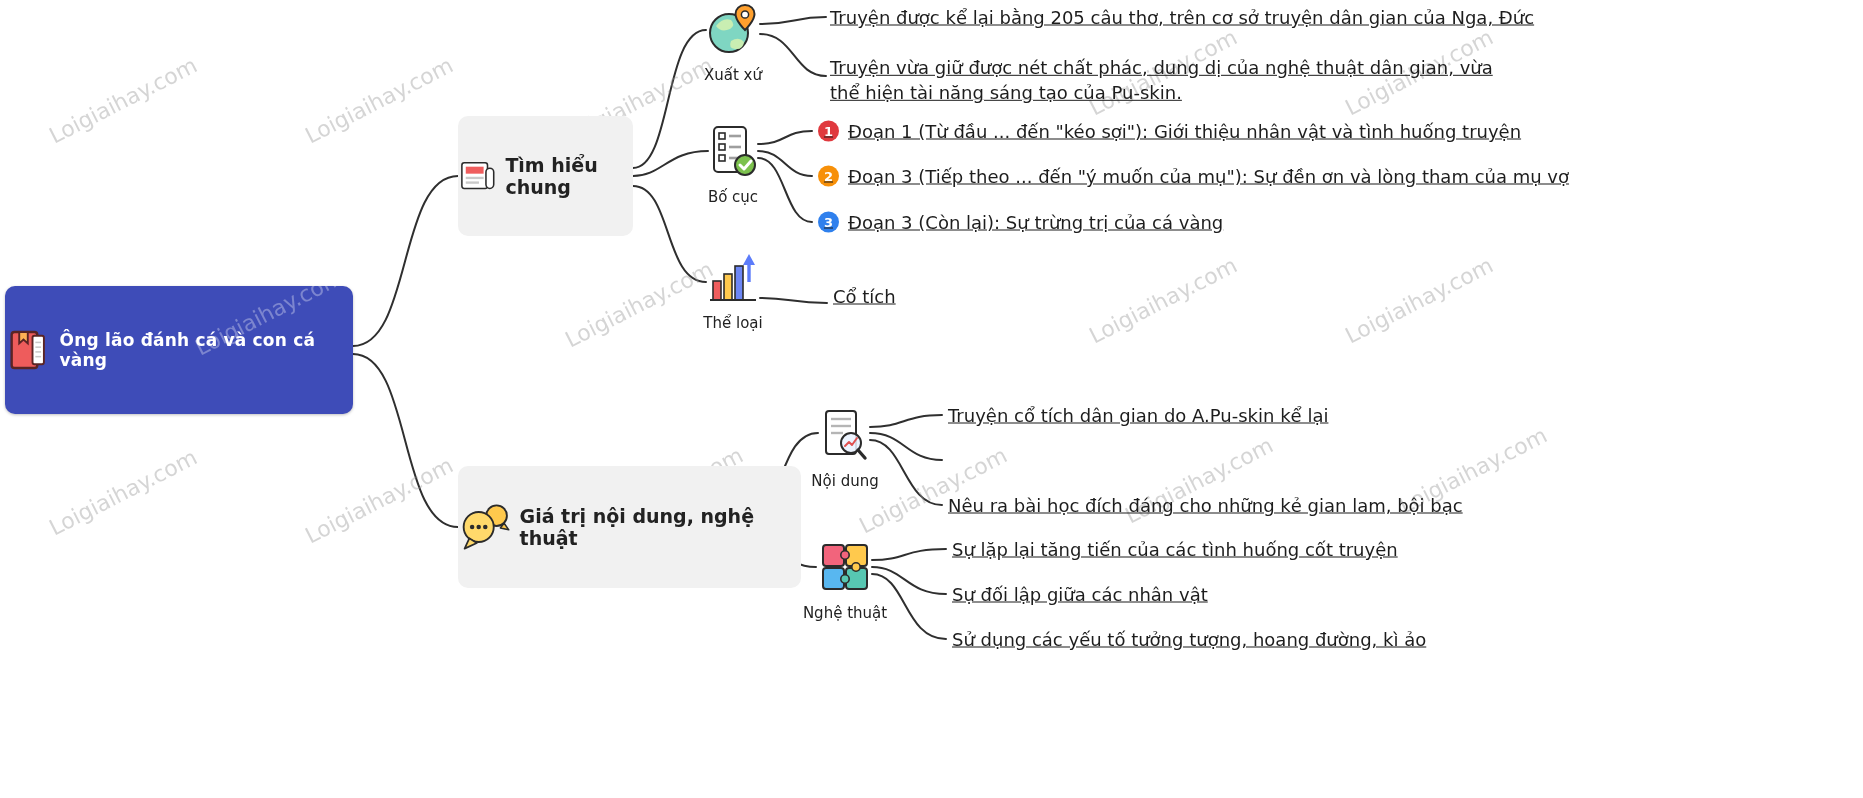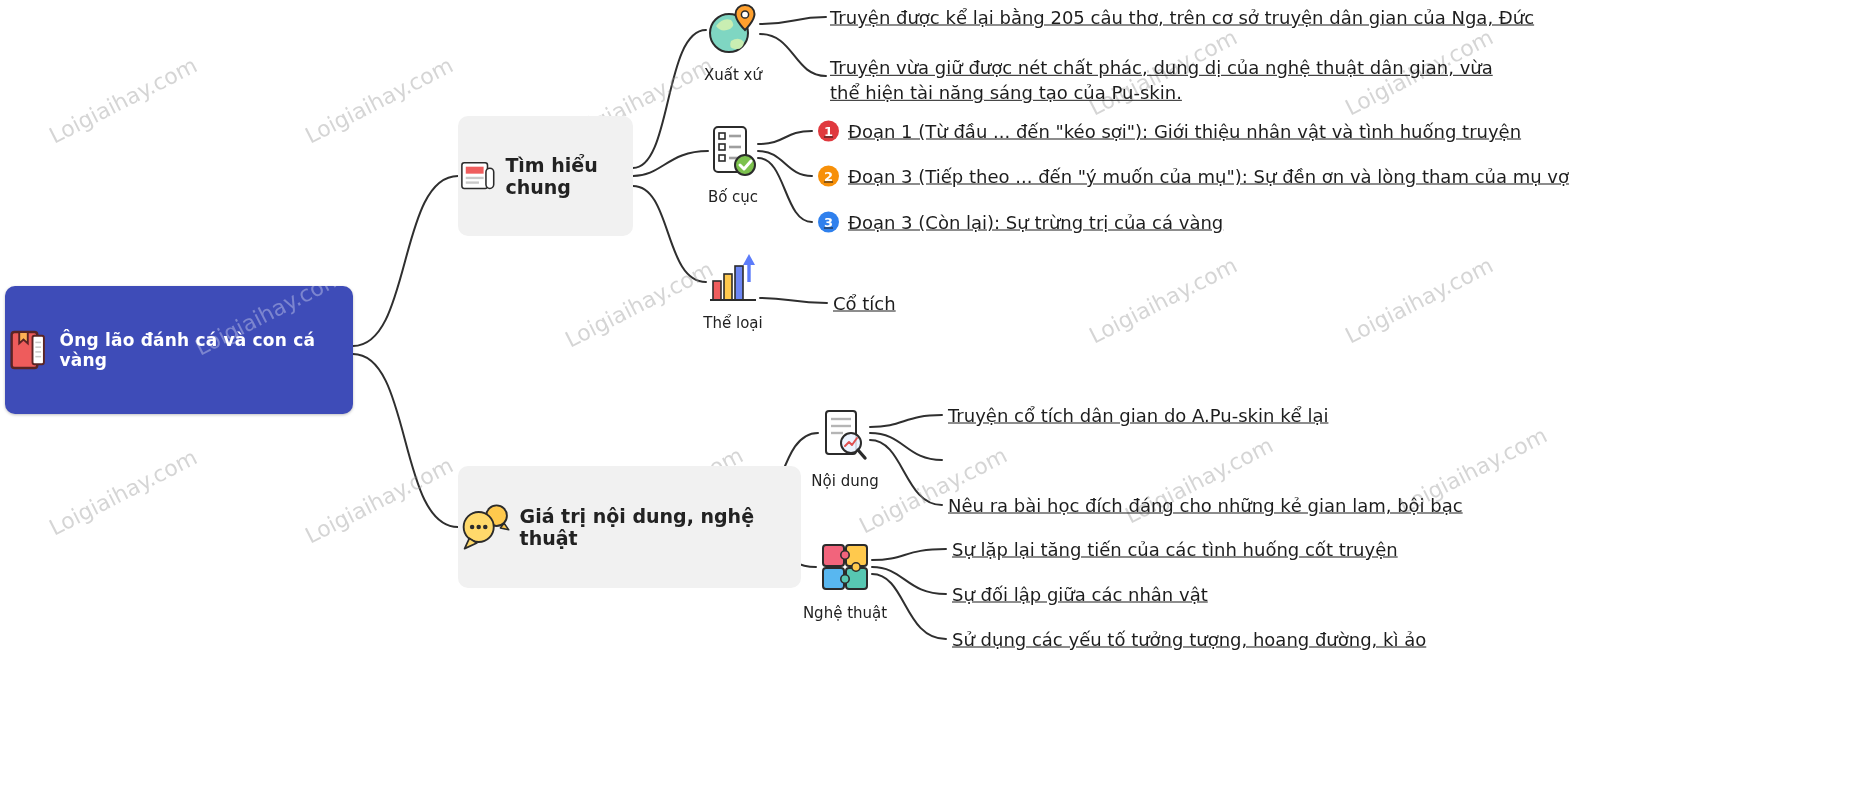--- a/index.html
+++ b/index.html
@@ -190,21 +190,21 @@
   </div>
   <div class="leaf badge-leaf" style="left:818px;top:176px">
     <span class="badge" style="background: rgb(247, 144, 9);">2</span>
     <span>Đoạn 3 (Tiếp theo ... đến "ý muốn của mụ"): Sự đền ơn và lòng tham của mụ vợ</span>
   </div>
   <div class="leaf badge-leaf" style="left:818px;top:222px">
     <span class="badge" style="background: rgb(47, 128, 237);">3</span>
     <span>Đoạn 3 (Còn lại): Sự trừng trị của cá vàng</span>
   </div>
 
-  <div class="leaf" style="left:833px;top:303px">Cổ tích</div>
+  <div class="leaf" style="left:833px;top:296px">Cổ tích</div>
 
   <div class="leaf" style="left:948px;top:415px">Truyện cổ tích dân gian do A.Pu-skin kể lại</div>
   <div class="leaf" style="left:948px;top:505px">Nêu ra bài học đích đáng cho những kẻ gian lam, bội bạc</div>
 
   <div class="leaf" style="left:952px;top:549px">Sự lặp lại tăng tiến của các tình huống cốt truyện</div>
   <div class="leaf" style="left:952px;top:594px">Sự đối lập giữa các nhân vật</div>
   <div class="leaf" style="left:952px;top:639px">Sử dụng các yếu tố tưởng tượng, hoang đường, kì ảo</div>
 
 </div>
 

